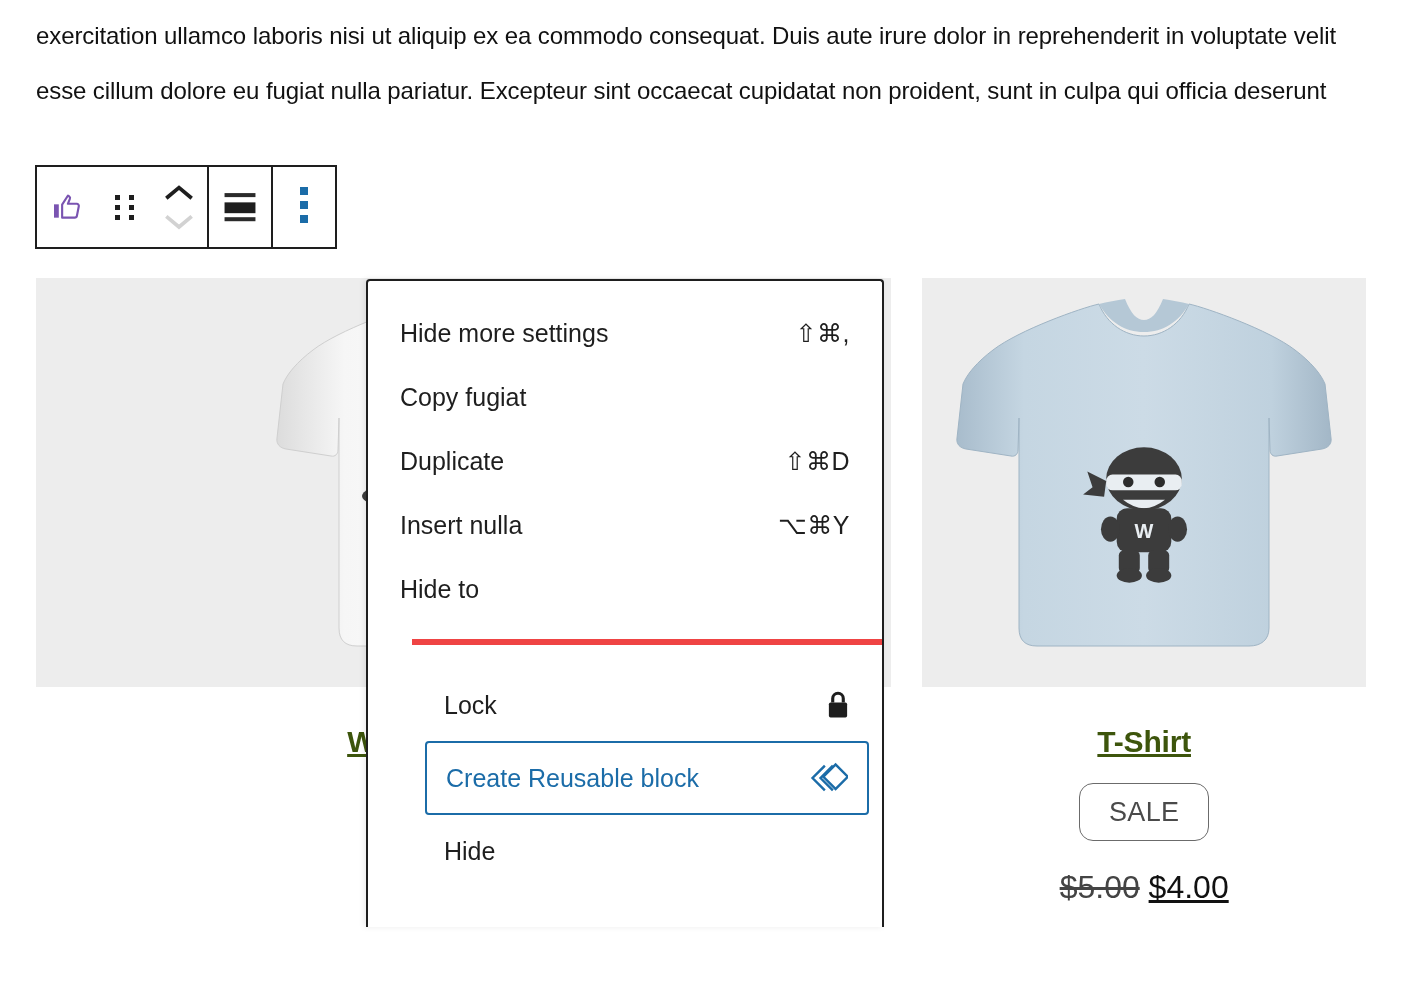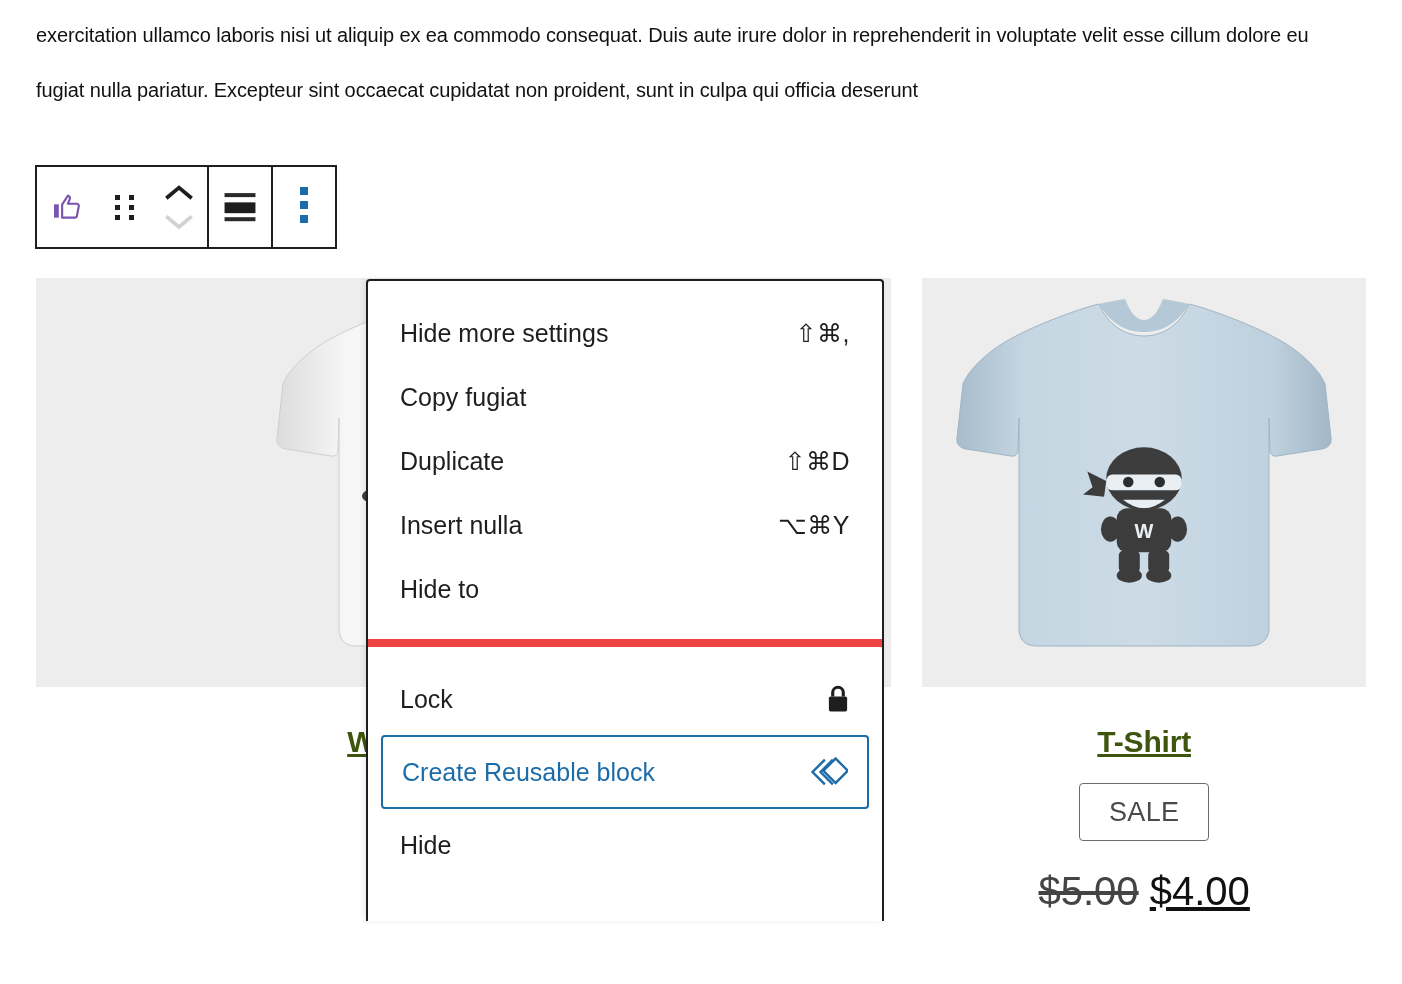--- a/index.html
+++ b/index.html
@@ -15,21 +15,21 @@
     font-family: "Liberation Sans", sans-serif;
     -webkit-font-smoothing: antialiased;
   }
 
   
   .post-paragraph {
     position: absolute;
     left: 36px;
     top: 8px;
     width: 1300px;
-    font-size: 20px;
+    font-size: 24px;
     line-height: 55px;
     color: #111111;
     letter-spacing: -0.1px;
   }
 
   
   .block-toolbar {
     position: absolute;
     left: 35px;
     top: 165px;
@@ -136,29 +136,29 @@
     cursor: pointer;
   }
   .sale-badge {
     margin-top: 24px;
     display: inline-flex;
     align-items: center;
     justify-content: center;
     min-width: 128px;
     height: 56px;
     border: 1px solid #6b6b6b;
-    border-radius: 4px;
+    border-radius: 14px;
     font-size: 27px;
     color: #4a4a4a;
     background: #ffffff;
     letter-spacing: 0.3px;
   }
   .price-row {
     margin-top: 28px;
-    font-size: 40px;
+    font-size: 32px;
     color: #111111;
     text-align: center;
     white-space: nowrap;
   }
   .price-old { text-decoration: line-through; color: #444444; }
   .price-new { text-decoration: underline; color: #111111; }
   .price-single { margin-top: 30px; font-size: 32px; color:#111111; }
 
   
   .context-menu {
@@ -170,23 +170,24 @@
     border: 2px solid #1e1e1e;
     border-bottom: none;
     border-radius: 4px 4px 0 0;
     box-sizing: border-box;
     z-index: 60;
     padding-top: 16px;
     box-shadow: -2px 0 6px rgba(0,0,0,0.08);
   }
   .menu-section { padding: 0 0 14px 0; }
   .menu-section.bottom {
-    border-top: 8px solid #ef4444;
-    padding-top: 16px;
+    border-top: 6px solid #ef4444;
+    padding-top: 24px;
     padding-bottom: 40px;
+    margin-left: 44px;
   }
   .menu-item {
     display: flex;
     align-items: center;
     justify-content: space-between;
     height: 56px;
     padding: 0 32px 0 32px;
     font-size: 25px;
     color: #1e1e1e;
     cursor: pointer;

